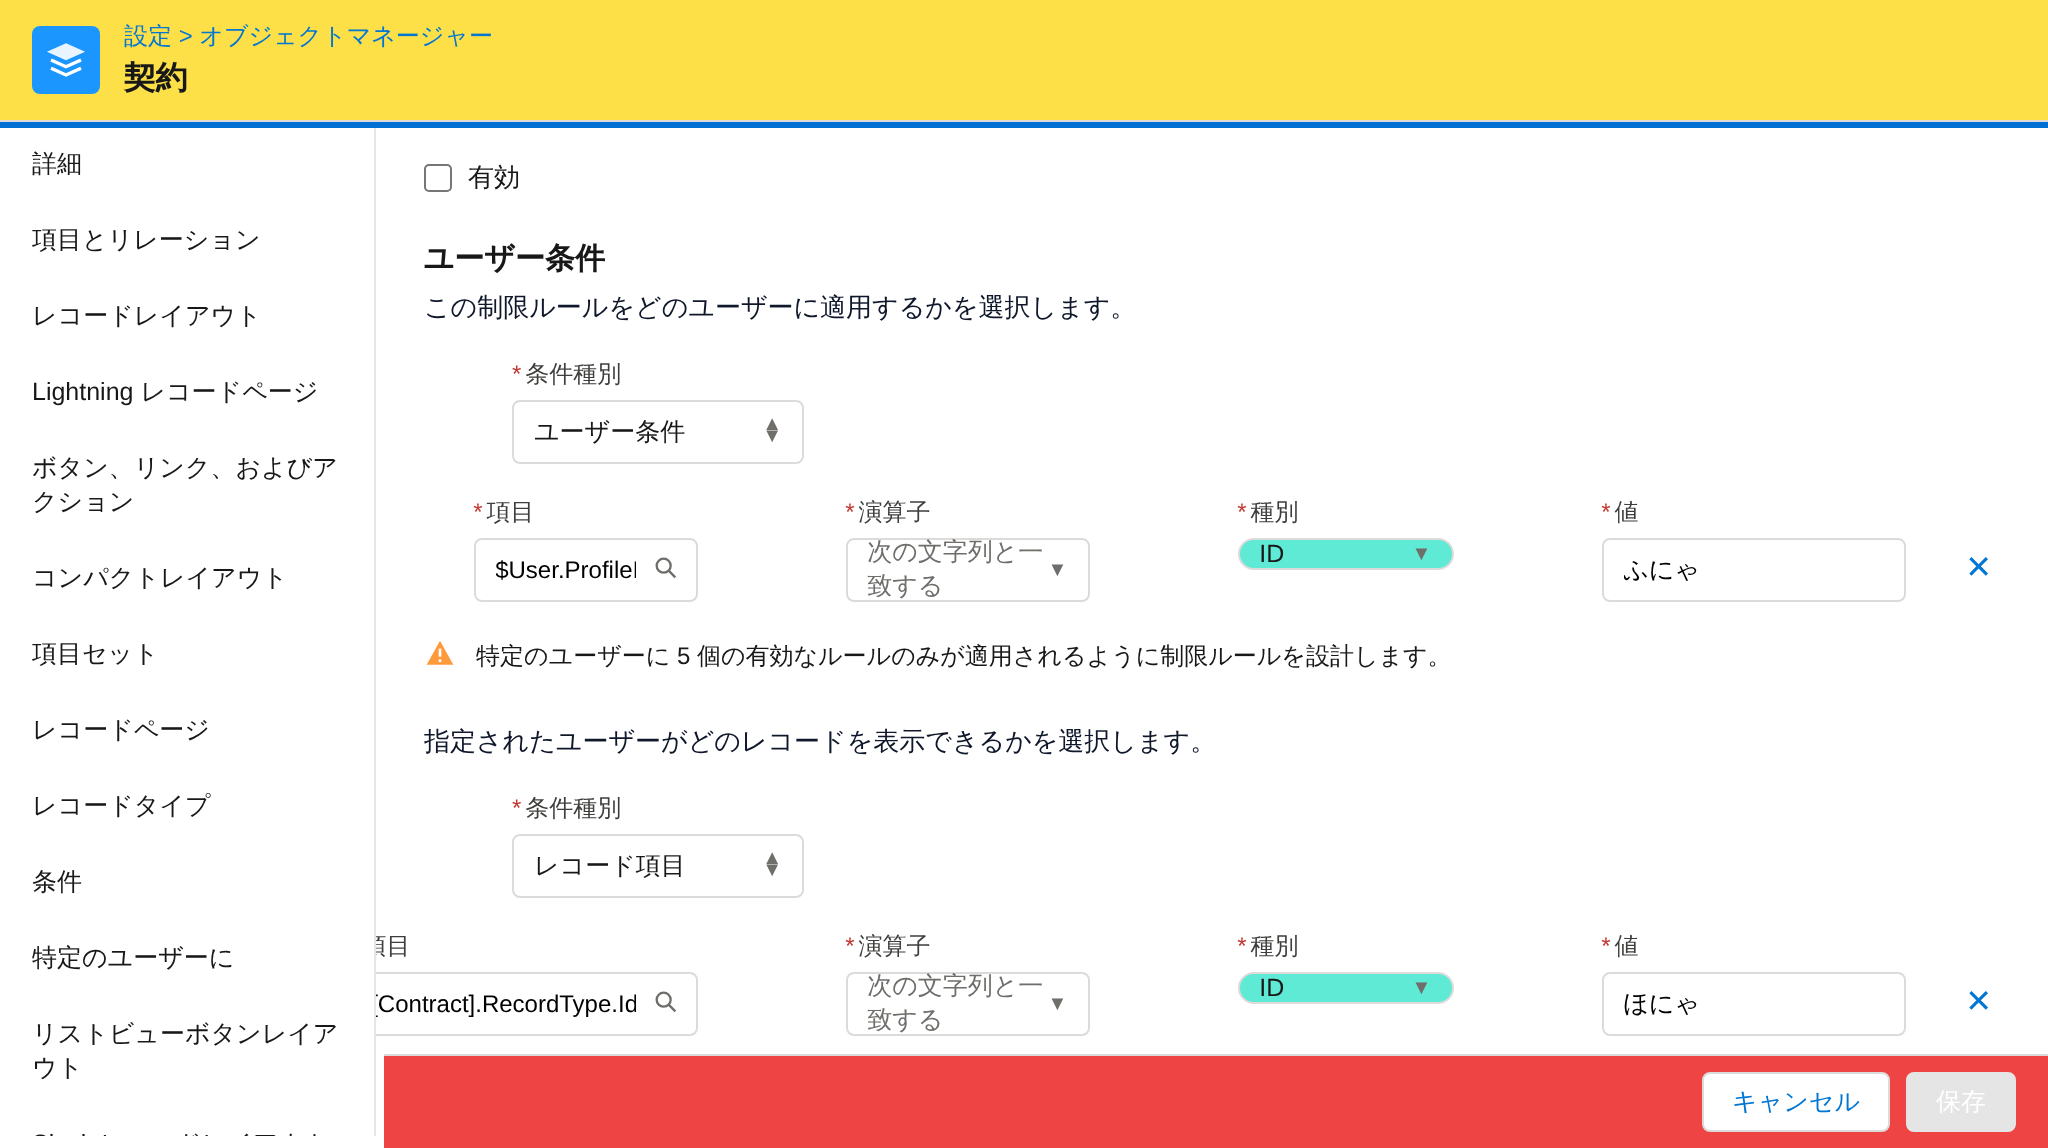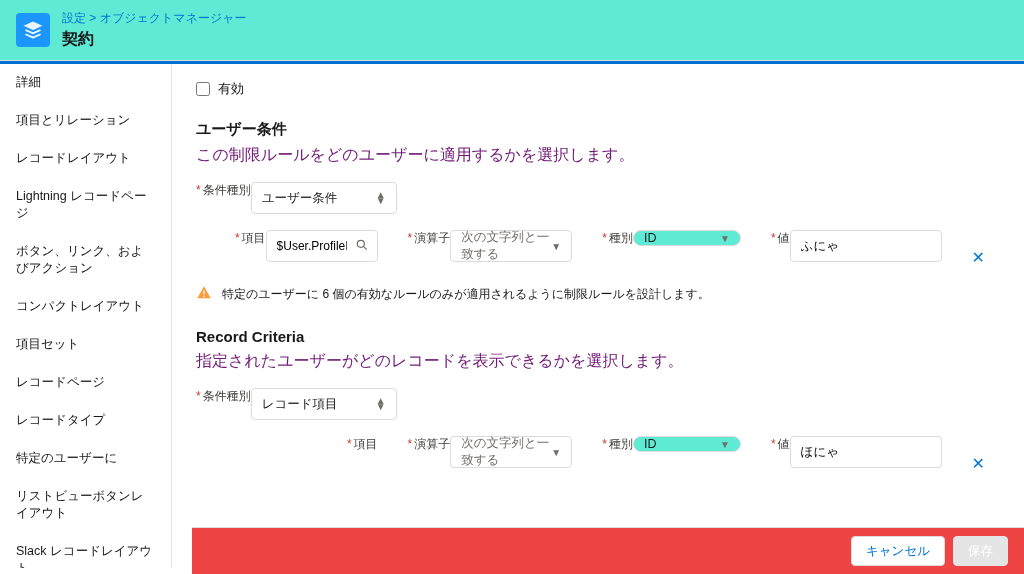--- a/index.html
+++ b/index.html
@@ -1,77 +1,77 @@
 <!DOCTYPE html>
 <html><head>
   <meta charset="utf-8">
   <style>
     * { box-sizing: border-box; margin: 0; padding: 0; }
     body { font-family: "Salesforce Sans", Arial, sans-serif; font-size: 13px; color: #181818; background: #fff; }
     .header {
-      background: #5eead4;
+      background: #fde047;
       border-bottom: 1px solid #dddbda;
       padding: 10px 16px;
       display: flex;
       align-items: center;
       gap: 12px;
     }
     .header-icon {
       width: 34px; height: 34px;
       background: #1b96ff;
       border-radius: 4px;
       display: flex; align-items: center; justify-content: center;
       color: #fff;
     }
     .breadcrumb { color: #0176d3; font-size: 12px; }
     .page-title { font-size: 16px; font-weight: bold; color: #181818; margin-top: 2px; }
     .top-accent { height: 3px; background: #0070d2; }
     .layout { display: flex; height: 504px; }
     .sidebar {
-      width: 172px;
+      width: 188px;
       border-right: 1px solid #e5e5e5;
       overflow-y: auto;
       position: relative;
     }
     .sidebar::-webkit-scrollbar { width: 8px; }
     .sidebar::-webkit-scrollbar-thumb { background: #c9c9c9; border-radius: 4px; }
     .sidebar-item {
       padding: 10px 16px;
       font-size: 12.5px;
       color: #181818;
       cursor: pointer;
       border-bottom: 1px solid transparent;
     }
     .main {
       flex: 1;
-      padding: 16px 39px 8px 24px;
+      padding: 16px 28px 8px 24px;
       overflow-y: auto;
       position: relative;
     }
     .checkbox-row { display: flex; align-items: center; gap: 8px; margin-bottom: 22px; }
     .checkbox-row input[type=checkbox] { width: 14px; height: 14px; }
     .section-title { font-size: 15px; font-weight: bold; margin-bottom: 6px; }
-    .section-desc { font-size: 16px; color: #701a75; margin-bottom: 16px; }
+    .section-desc { font-size: 13px; color: #0f172a; margin-bottom: 16px; }
     .field-label { font-size: 12px; color: #3e3e3c; margin-bottom: 4px; }
     .req::before { content:"*"; color:#c23934; margin-right:2px; }
     .select-box, .input-box {
       border: 1px solid #dddbda;
       border-radius: 4px;
       height: 32px;
       font-size: 12.5px;
       padding: 0 10px;
       background: #fff;
       display: flex;
       align-items: center;
     }
     .select-box { justify-content: space-between; cursor: pointer; position: relative; }
     .select-box.small { width: 146px; }
     .select-updown { font-size: 10px; line-height: 6px; color: #706e6b; text-align: center; }
     .field-row { display: flex; gap: 30px; align-items: flex-start; margin-bottom: 18px; justify-content: flex-end; }
-    .field-col { display: flex; flex-direction: row; }
+    .field-col { display: flex; flex-direction: column; margin-left: 44px; }
     .lookup-wrap { display: flex; align-items: center; border: 1px solid #dddbda; border-radius: 4px; height: 32px; width: 112px; }
     .lookup-wrap.lg { width: 174px; }
     .lookup-input { border:none; outline:none; font-size:12px; padding-left:10px; width: 100%; background:transparent; }
     .lookup-icon { padding: 0 8px; color: #706e6b; }
     .op-select {
       width: 122px; height:32px; border:1px solid #dddbda; border-radius:4px;
       background:#fff; display:flex; align-items:center; justify-content:space-between;
       padding: 0 10px; color:#706e6b; font-size:12.5px; cursor:pointer;
     }
     .type-select {
@@ -123,20 +123,21 @@
   <div class="sidebar" id="sidebar">
       <div class="sidebar-item">詳細</div>
       <div class="sidebar-item">項目とリレーション</div>
       <div class="sidebar-item">レコードレイアウト</div>
       <div class="sidebar-item">Lightning レコードページ</div>
       <div class="sidebar-item">ボタン、リンク、およびアクション</div>
       <div class="sidebar-item">コンパクトレイアウト</div>
       <div class="sidebar-item">項目セット</div>
       <div class="sidebar-item">レコードページ</div>
       <div class="sidebar-item">レコードタイプ</div>
+      <div class="sidebar-item">条件</div>
       <div class="sidebar-item">特定のユーザーに</div>
       <div class="sidebar-item">リストビューボタンレイアウト</div>
       <div class="sidebar-item">Slack レコードレイアウト</div>
     </div>
 
   <div class="main">
 
     <div class="checkbox-row">
       <input type="checkbox" style="">
       <span>有効</span>
@@ -188,37 +189,45 @@
     </div>
 
     <div class="warning-row">
       <span class="warn-icon">
         <svg width="16" height="16" viewBox="0 0 24 24" fill="#ff9a3c">
             <path d="M12 2 L22 20 L2 20 Z"></path>
             <rect x="11" y="8" width="2" height="6" fill="#fff"></rect>
             <rect x="11" y="16" width="2" height="2" fill="#fff"></rect>
           </svg>
       </span>
-      <span>特定のユーザーに 6 個の有効なルールのみが適用されるように制限ルールを設計します。</span>
-    </div>
-
-    <div class="section-title">Record Criteria</div>
+      <span>特定のユーザーに 5 個の有効なルールのみが適用されるように制限ルールを設計します。</span>
+    </div>
+
     <div class="section-desc">指定されたユーザーがどのレコードを表示できるかを選択します。</div>
 
     <div class="field-col" style="margin-bottom:16px;">
       <div class="field-label req">条件種別</div>
       <div class="select-box small">
         <span>レコード項目</span>
         <div class="select-updown">▲<br>▼</div>
       </div>
     </div>
 
     <div class="field-row">
       <div class="field-col">
         <div class="field-label req">項目</div>
+        <div class="lookup-wrap lg">
+          <input class="lookup-input" value="[Contract].RecordType.Id" style="">
+          <span class="lookup-icon">
+            <svg width="14" height="14" viewBox="0 0 24 24" fill="none" stroke="#706e6b" stroke-width="2">
+                <circle cx="10" cy="10" r="6"></circle>
+                <line x1="20" y1="20" x2="14.5" y2="14.5"></line>
+              </svg>
+          </span>
+        </div>
       </div>
       <div class="field-col">
         <div class="field-label req">演算子</div>
         <div class="op-select">
           <span>次の文字列と一致する</span>
           <span class="caret">▼</span>
         </div>
       </div>
       <div class="field-col">
         <div class="field-label req">種別</div>

